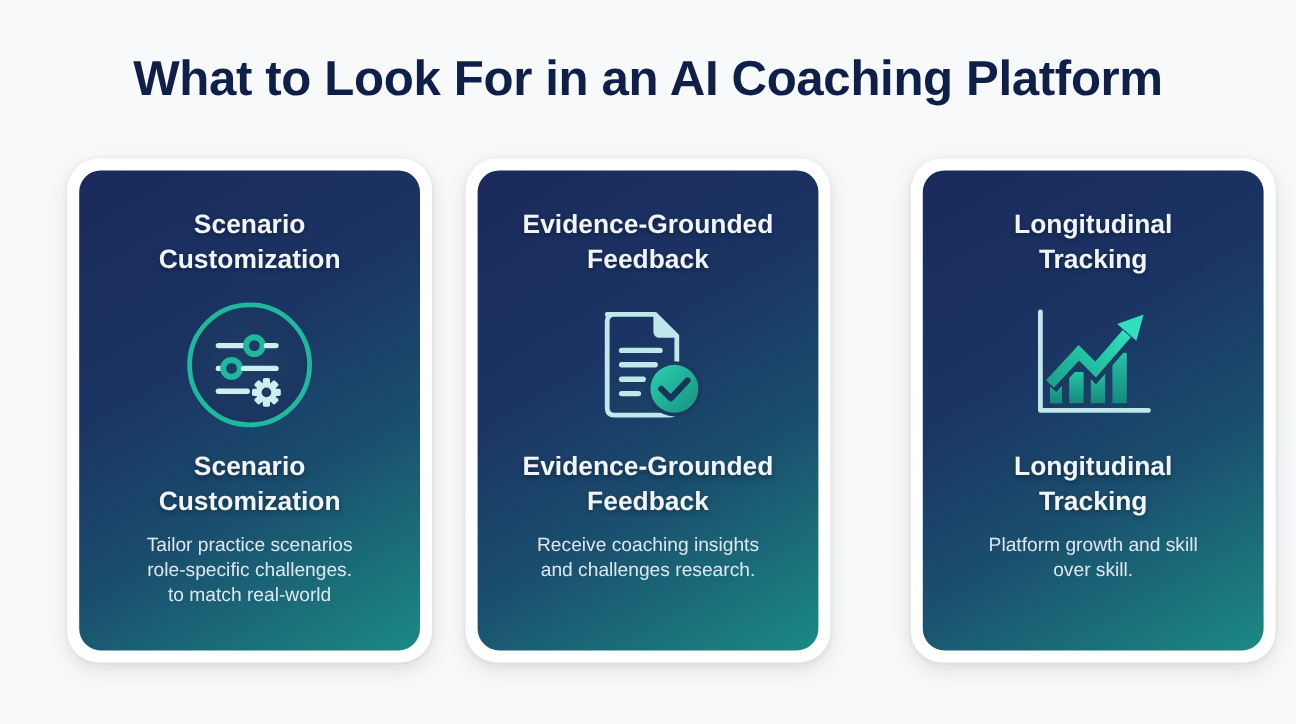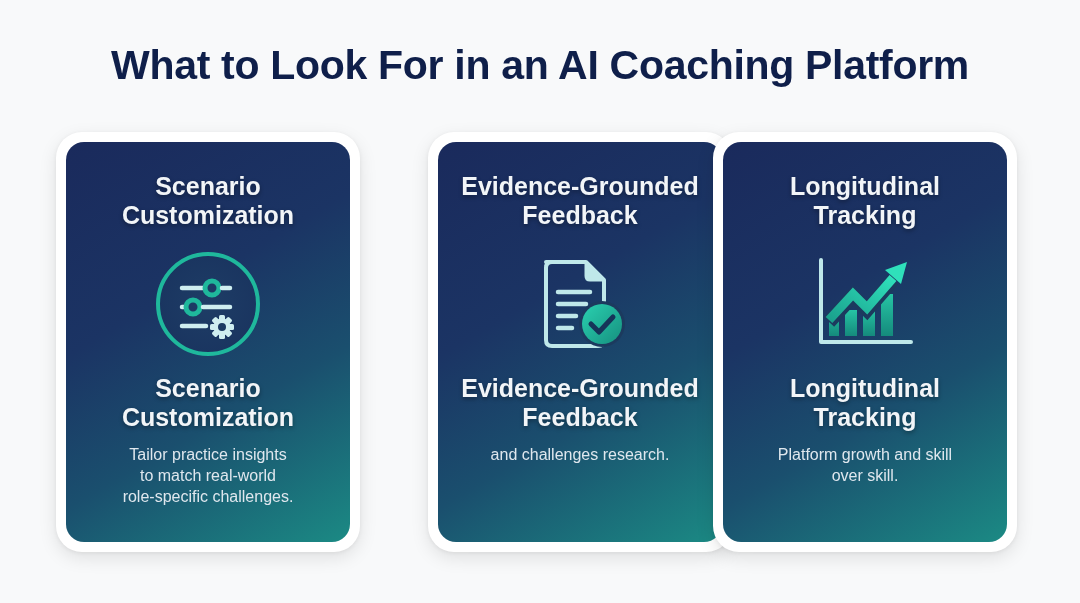--- a/index.html
+++ b/index.html
@@ -33,21 +33,21 @@
     width: 284px; height: 400px;
     border-radius: 18px;
     background: linear-gradient(150deg, #1a2a5c 0%, #1b3464 38%, #1a4f6e 65%, #1b8a84 100%);
     color: #ffffff;
     text-align: center;
     overflow: hidden;
   }
   .card-title {
     position: absolute;
     left: 0; width: 100%;
-    font-size: 25px;
+    font-size: 22px;
     font-weight: 700;
     line-height: 29px;
     color: #f2f5f8;
     text-shadow: 0 2px 4px rgba(0,0,0,0.35);
   }
   .card-title.top { top: 30px; }
   .card-title.bottom { top: 232px; }
   .card-title span { display: block; }
   .card-desc {
     position: absolute;
@@ -102,28 +102,28 @@
           <circle r="8.5"></circle>
           <circle r="4" fill="#1b3a62"></circle>
         </g>
       </svg>
     </div>
     <div class="card-title bottom">
       <span>Scenario</span>
       <span>Customization</span>
     </div>
     <div class="card-desc">
-      <span>Tailor practice insights</span>
+      <span>Tailor practice scenarios</span>
+      <span>role-specific challenges.</span>
       <span>to match real-world</span>
-      <span>role-specific challenges.</span>
     </div>
   </div>
 </div>
 
-<div class="card-frame" style="left:388px;margin-left:40px;">
+<div class="card-frame" style="left:388px;">
   <div class="card">
     <div class="card-title top">
       <span>Evidence-Grounded</span>
       <span>Feedback</span>
     </div>
     <div class="icon-wrap" style="top:114px;">
       <svg width="96" height="96" viewBox="0 0 96 96">
         <defs>
           <linearGradient id="g2" x1="0" y1="0" x2="1" y2="1">
             <stop offset="0%" stop-color="#2ad1b0"></stop>
@@ -142,26 +142,27 @@
         <circle cx="70" cy="68" r="23" fill="#1c3a5e"></circle>
         <circle cx="70" cy="68" r="20" fill="url(#g2)"></circle>
         <path d="M59 68 L67 76 L81 61" fill="none" stroke="#163458" stroke-width="5" stroke-linecap="round" stroke-linejoin="round"></path>
       </svg>
     </div>
     <div class="card-title bottom">
       <span>Evidence-Grounded</span>
       <span>Feedback</span>
     </div>
     <div class="card-desc">
+      <span>Receive coaching insights</span>
       <span>and challenges research.</span>
     </div>
   </div>
 </div>
 
-<div class="card-frame" style="left:713px;padding-left:42px;">
+<div class="card-frame" style="left:759px;padding-left:42px;">
   <div class="card">
     <div class="card-title top">
       <span>Longitudinal</span>
       <span>Tracking</span>
     </div>
     <div class="icon-wrap" style="top:114px;">
       <svg width="100" height="92" viewBox="0 0 100 92">
         <defs>
           <linearGradient id="g3" x1="0" y1="0" x2="0" y2="1">
             <stop offset="0%" stop-color="#26c4a4"></stop>

